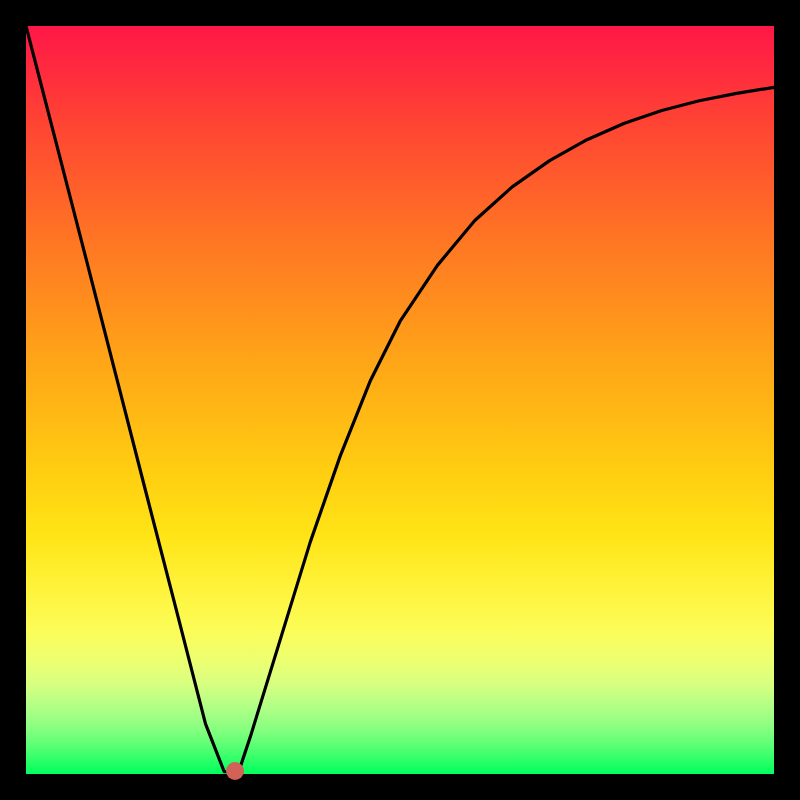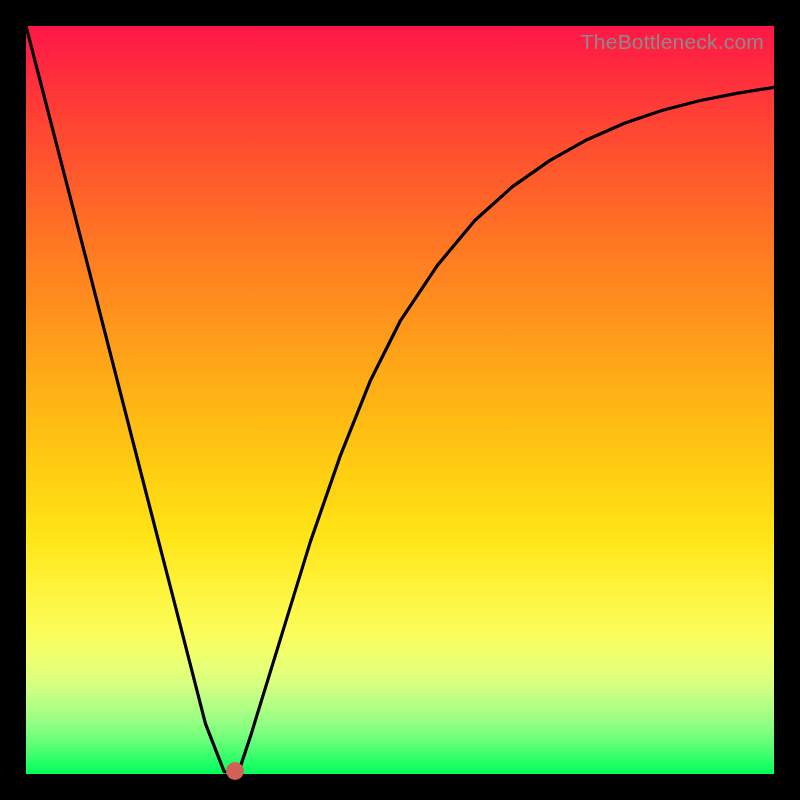--- a/index.html
+++ b/index.html
@@ -71,19 +71,18 @@
     background: #d26158;
     transform: translate(-50%, -50%);
     z-index: 4;
   }
 </style>
 </head>
 <body>
 
 <div class="outer">
   <div class="plot">
-    <div class="watermark">TheBottleneck.com</div>
     <svg class="curve" viewBox="0 0 748 748" preserveAspectRatio="none">
       <path id="curve-path" d="M0.00 0.00 L29.92 115.94 L59.84 231.88 L89.76 348.57 L119.68 465.26 L149.60 581.20 L179.52 697.88 L198.22 745.76 L205.70 745.76 L213.18 744.26 L224.40 710.60 L254.32 613.36 L284.24 516.12 L314.16 430.10 L344.08 355.30 L374.00 295.46 L411.40 239.36 L448.80 194.48 L486.20 160.82 L523.60 134.64 L561.00 113.70 L598.40 97.24 L635.80 84.52 L673.20 74.80 L710.60 67.32 L748.00 61.34" fill="none" stroke="#000000" stroke-width="3.2" stroke-linecap="round" stroke-linejoin="round"></path>
     </svg>
     <div class="marker" id="marker" style="left: 209.44px; top: 745.008px; background: rgb(210, 97, 88);"></div>
   </div>
 </div>
 
 </body></html>

